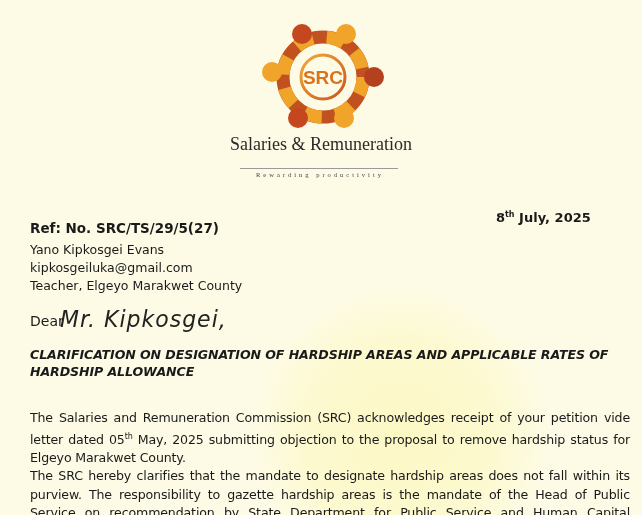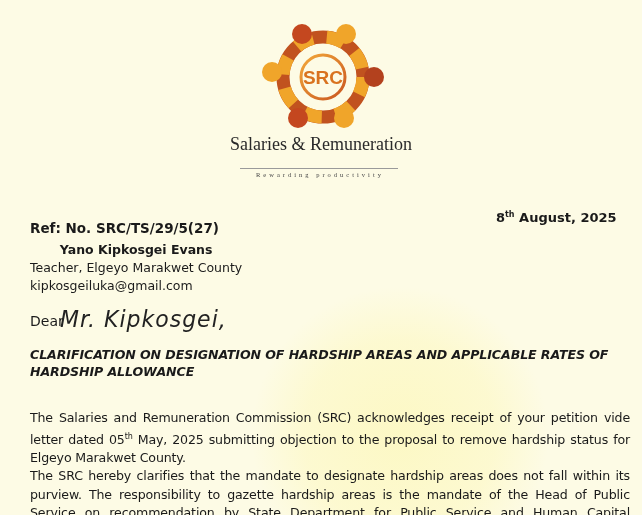--- a/index.html
+++ b/index.html
@@ -23,21 +23,21 @@
   .org-name .line2 { display:block; margin-left:14px; }
   .tag-rule { position:absolute; left:240px; top:168px; width:158px; height:1px; background:#9a9a9a; }
   .tagline {
     position:absolute; left:240px; top:171px; width:160px; text-align:center;
     font-family:"Liberation Serif", serif; font-size:6.5px; letter-spacing:3px; color:#444;
   }
   .ref { position:absolute; left:30px; top:220px; font-weight:bold; font-size:13.5px; }
   .date { position:absolute; left:496px; top:210px; font-weight:bold; font-size:13px; }
   .date sup { font-size:8px; }
   .addressee { position:absolute; left:30px; top:241px; font-size:12.5px; line-height:18px; }
-  .addressee .name { font-weight:bold;text-align:center; }
+  .addressee .name { font-weight:normal; }
   .salutation { position:absolute; left:30px; top:313px; font-size:14px; }
   .handwriting {
     position:absolute; left:60px; top:307px; font-size:22px;
     font-family:"DejaVu Sans", sans-serif; font-style:italic; letter-spacing:1px; color:#222;
     transform:scaleY(1.05);
   }
   .subject {
     position:absolute; left:30px; top:346px; width:600px;
     font-weight:bold; font-size:12.6px; line-height:17px; letter-spacing:-0.1px;font-style:italic;
   }
@@ -79,26 +79,26 @@
   </svg>
 </div>
 
 <div class="org-name">
   <span>Salaries &amp; Remuneration</span>
 </div>
 <div class="tag-rule"></div>
 <div class="tagline">Rewarding productivity</div>
 
 <div class="ref">Ref: No. SRC/TS/29/5(27)</div>
-<div class="date"><span>8</span><sup>th</sup><span> August, 2025</span></div>
+<div class="date"><span>8</span><sup>th</sup><span> July, 2025</span></div>
 
 <div class="addressee">
   <div class="name">Yano Kipkosgei Evans</div>
+  <div>kipkosgeiluka@gmail.com</div>
   <div>Teacher, Elgeyo Marakwet County</div>
-  <div>kipkosgeiluka@gmail.com</div>
 </div>
 
 <div class="salutation">Dear</div>
 <div class="handwriting">Mr. Kipkosgei,</div>
 
 <div class="subject">CLARIFICATION ON DESIGNATION OF HARDSHIP AREAS AND APPLICABLE RATES OF HARDSHIP ALLOWANCE</div>
 
 <div class="para p1"><span>The Salaries and Remuneration Commission (SRC) acknowledges receipt of your petition vide letter dated 05</span><sup>th</sup><span> May, 2025 submitting objection to the proposal to remove hardship status for Elgeyo Marakwet County.</span></div>
 
 <div class="para p2">The SRC hereby clarifies that the mandate to designate hardship areas does not fall within its purview. The responsibility to gazette hardship areas is the mandate of the Head of Public Service on recommendation by State Department for Public Service and Human Capital Development, under</div>

